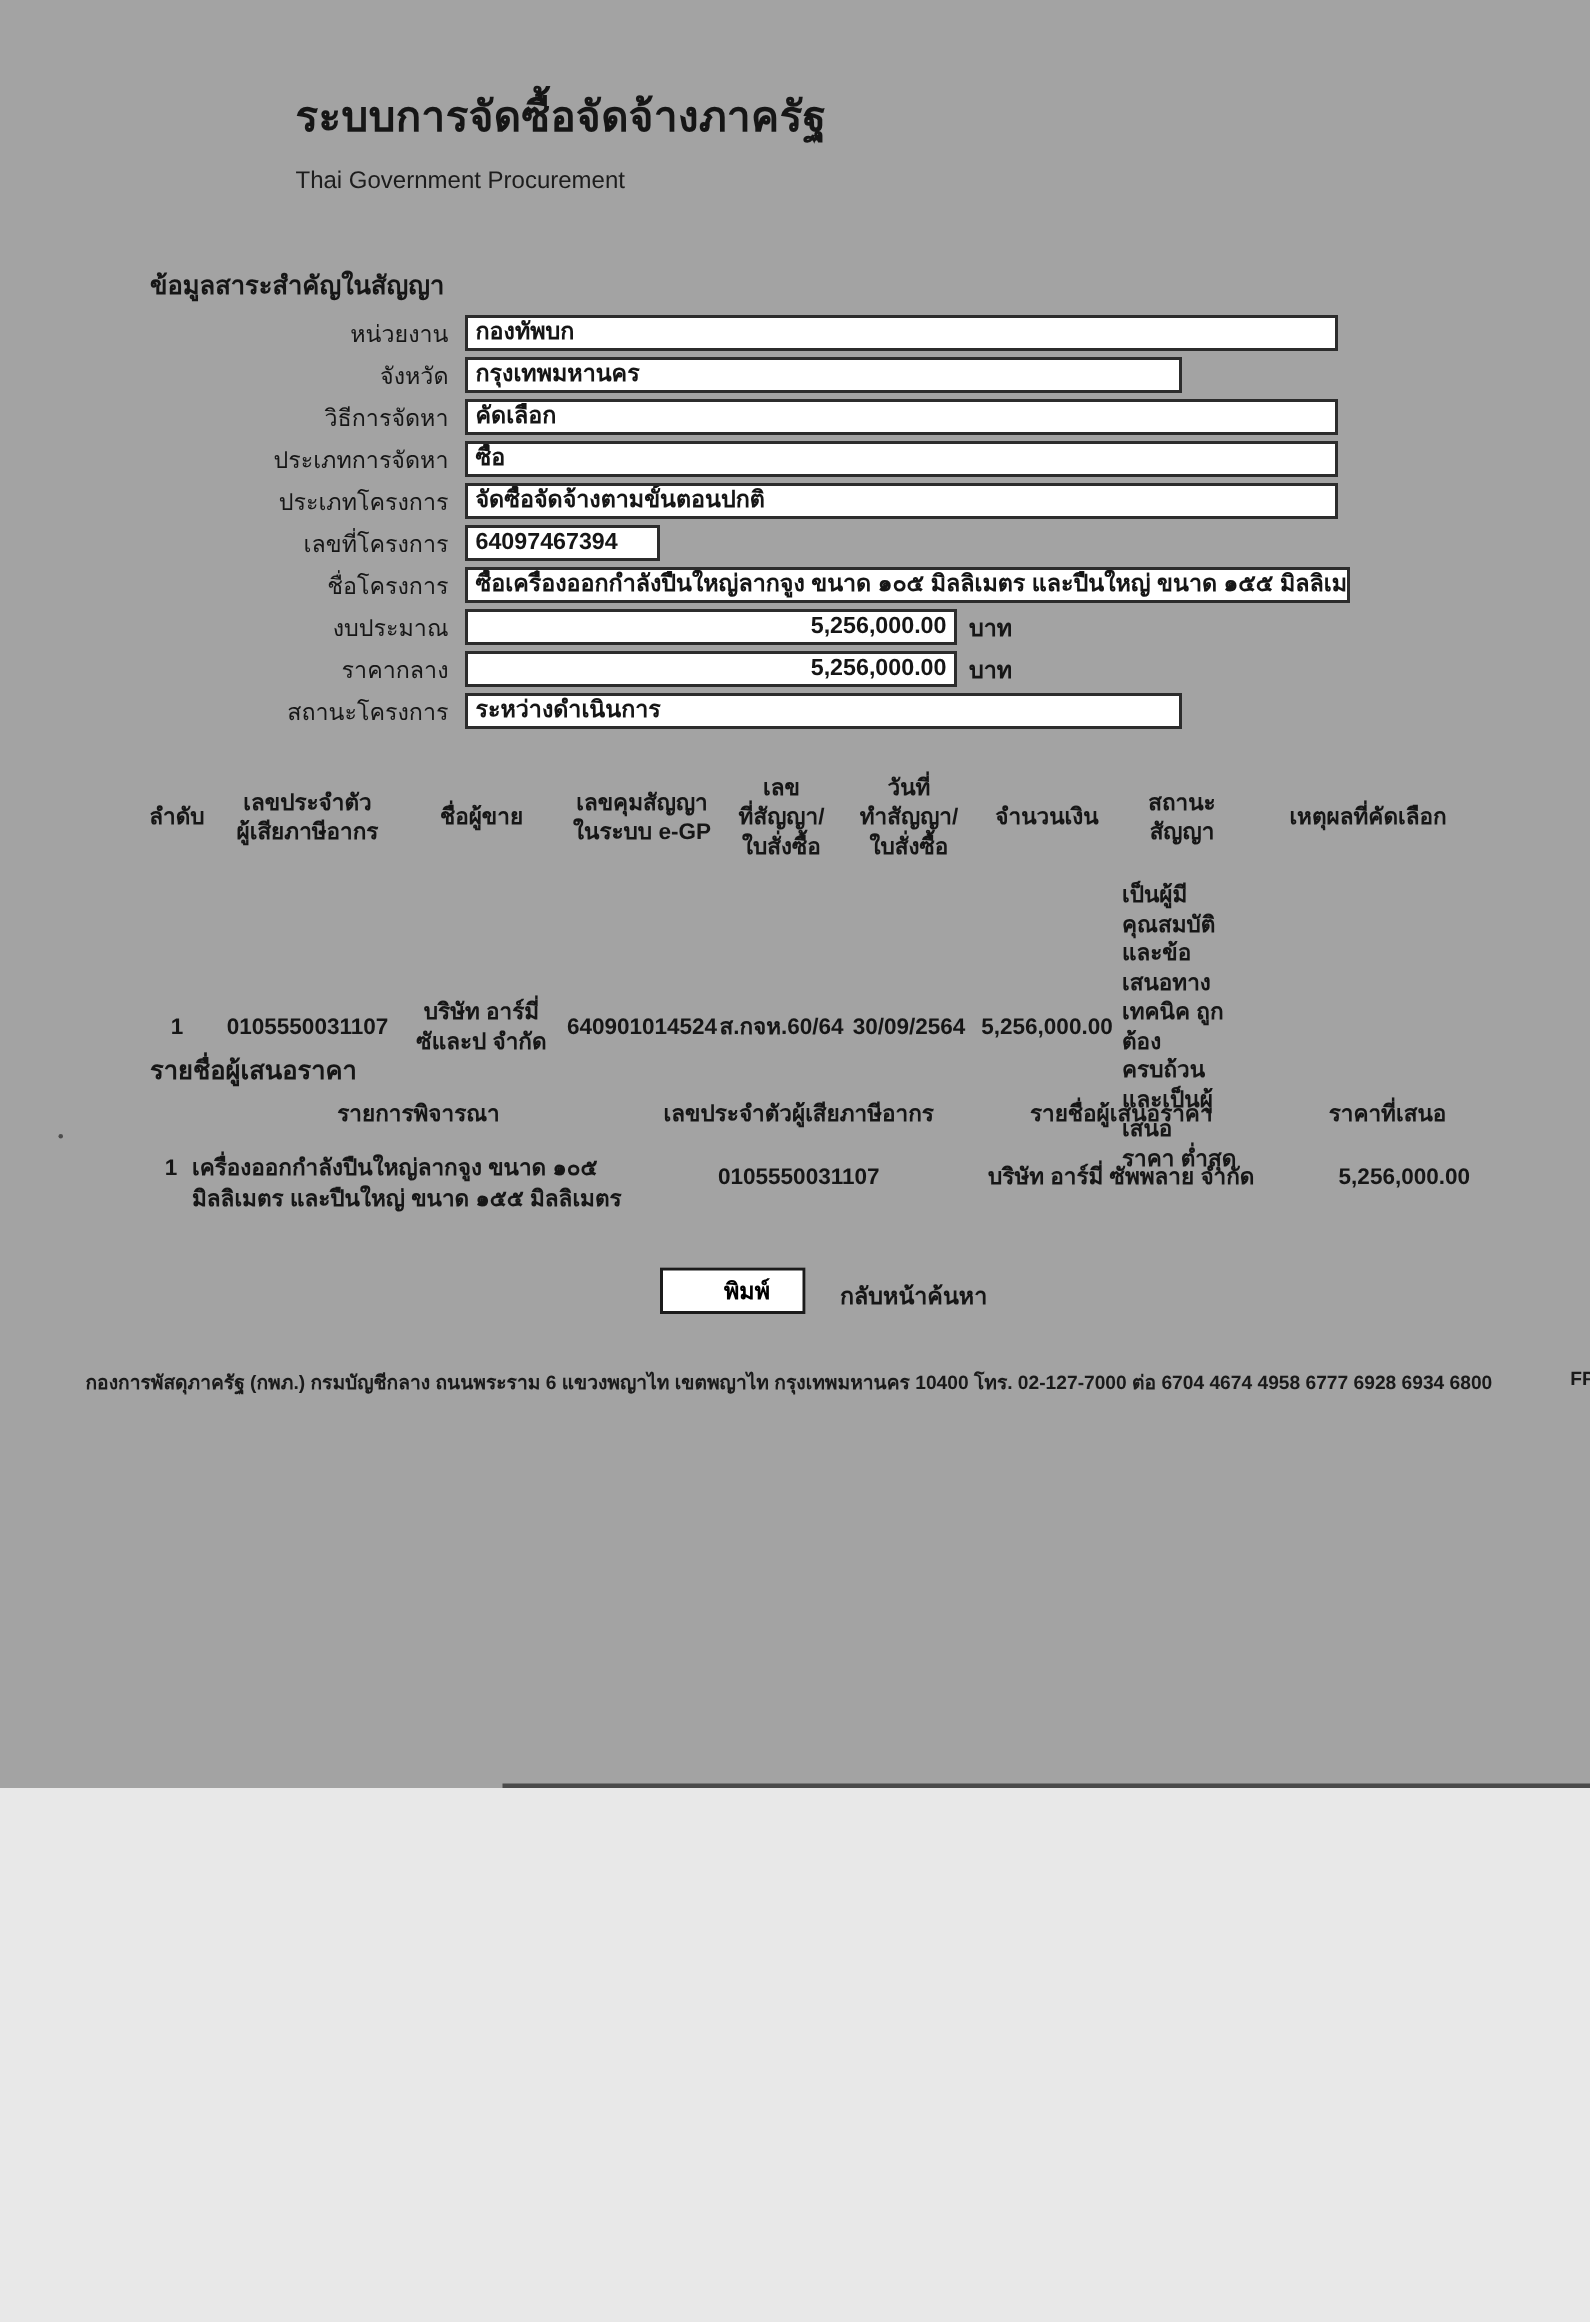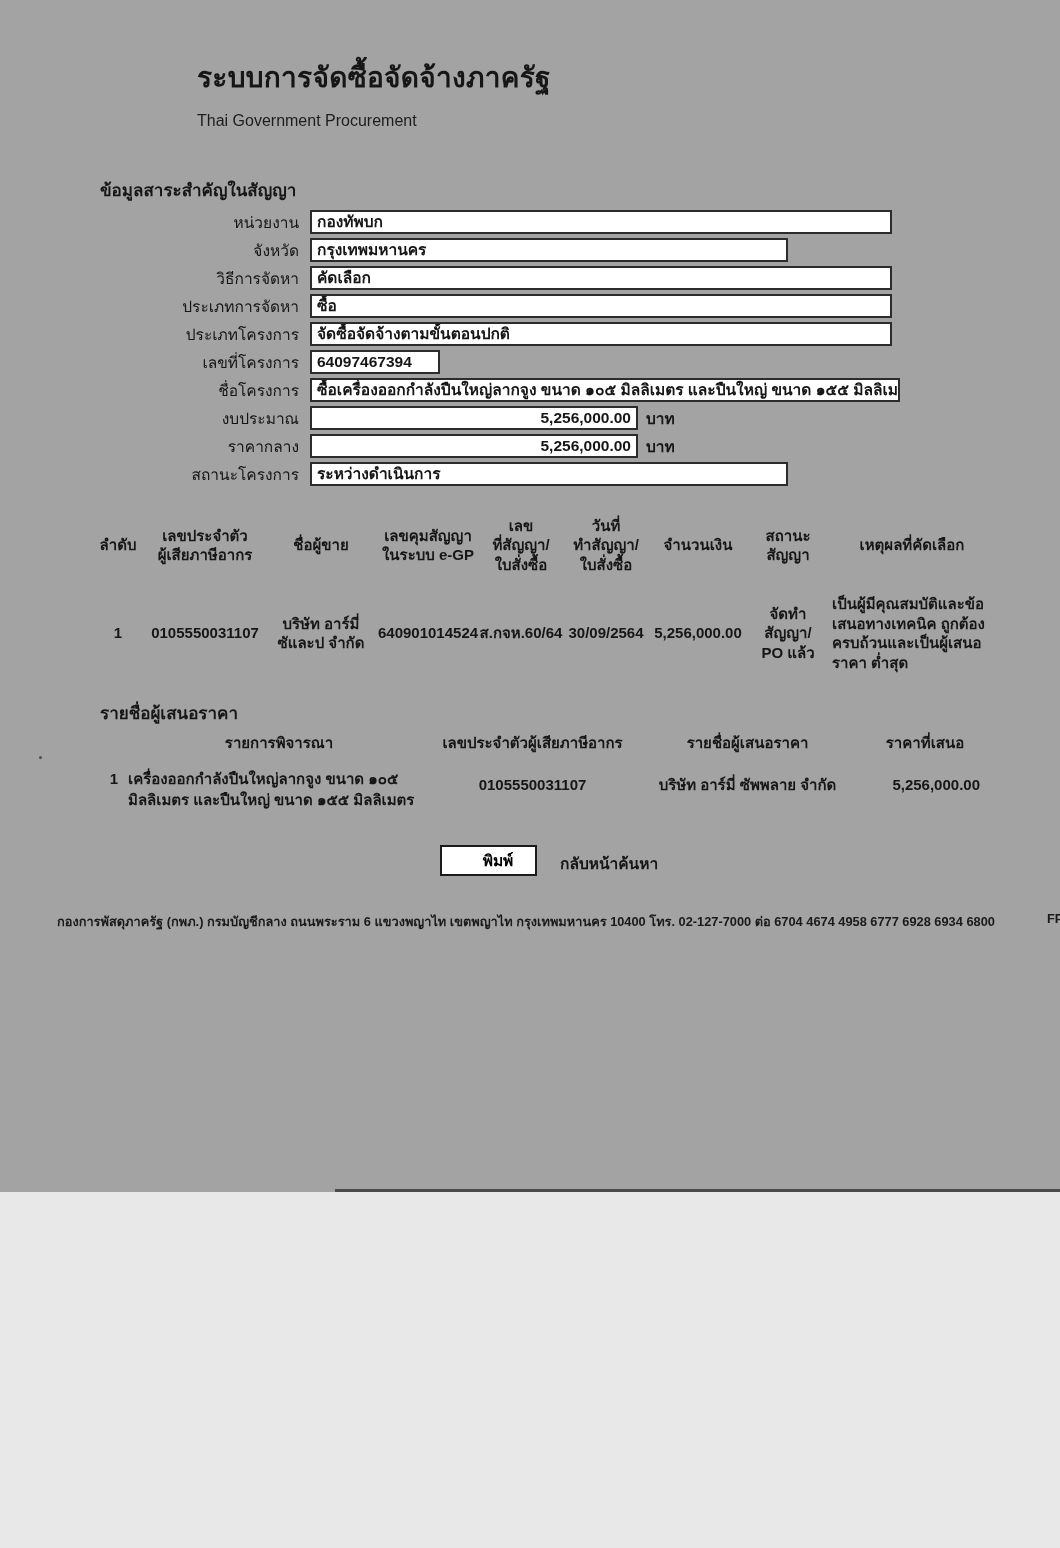--- a/index.html
+++ b/index.html
@@ -190,22 +190,20 @@
     <div class="ch">เหตุผลที่คัดเลือก</div>
 
     <div class="cd">1</div>
     <div class="cd">0105550031107</div>
     <div class="cd">บริษัท อาร์มี่
 ซัและป จำกัด</div>
     <div class="cd">640901014524</div>
     <div class="cd">ส.กจห.60/64</div>
     <div class="cd">30/09/2564</div>
     <div class="cd">5,256,000.00</div>
-    <div class="cd">จัดทำสัญญา/
-PO แล้ว</div>
     <div class="cd left">เป็นผู้มีคุณสมบัติและข้อ
 เสนอทางเทคนิค ถูกต้อง
 ครบถ้วนและเป็นผู้เสนอ
 ราคา ต่ำสุด</div>
   </div>
 
   <div class="section-title st-bidders">รายชื่อผู้เสนอราคา</div>
 
   <div class="btable">
     <div class="bh"></div>

